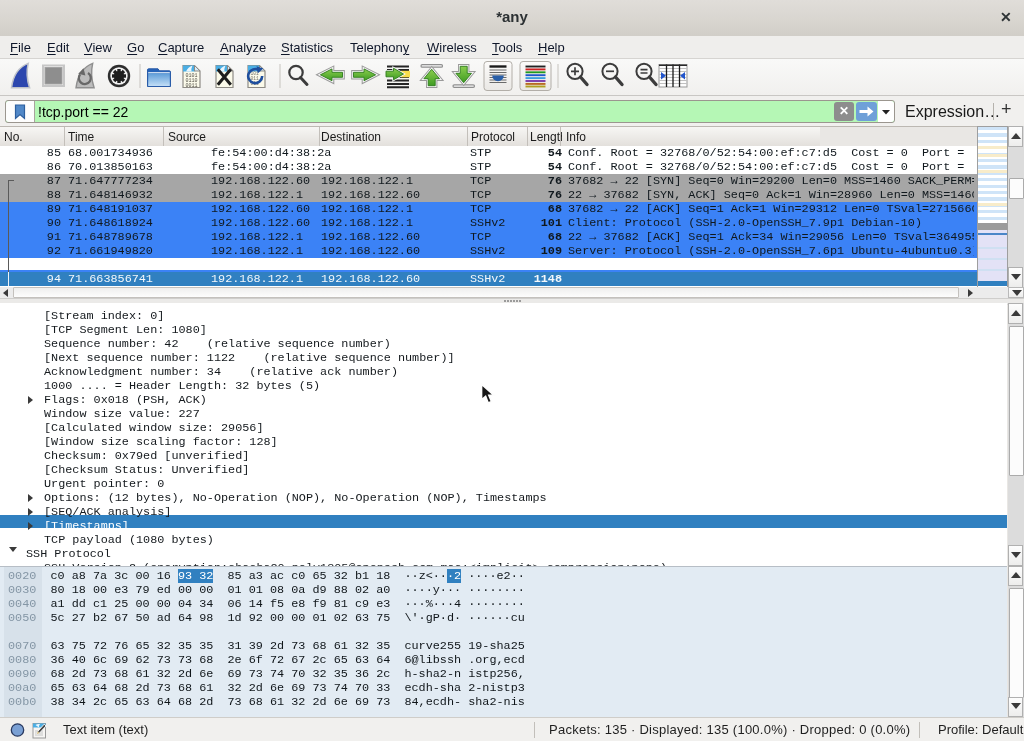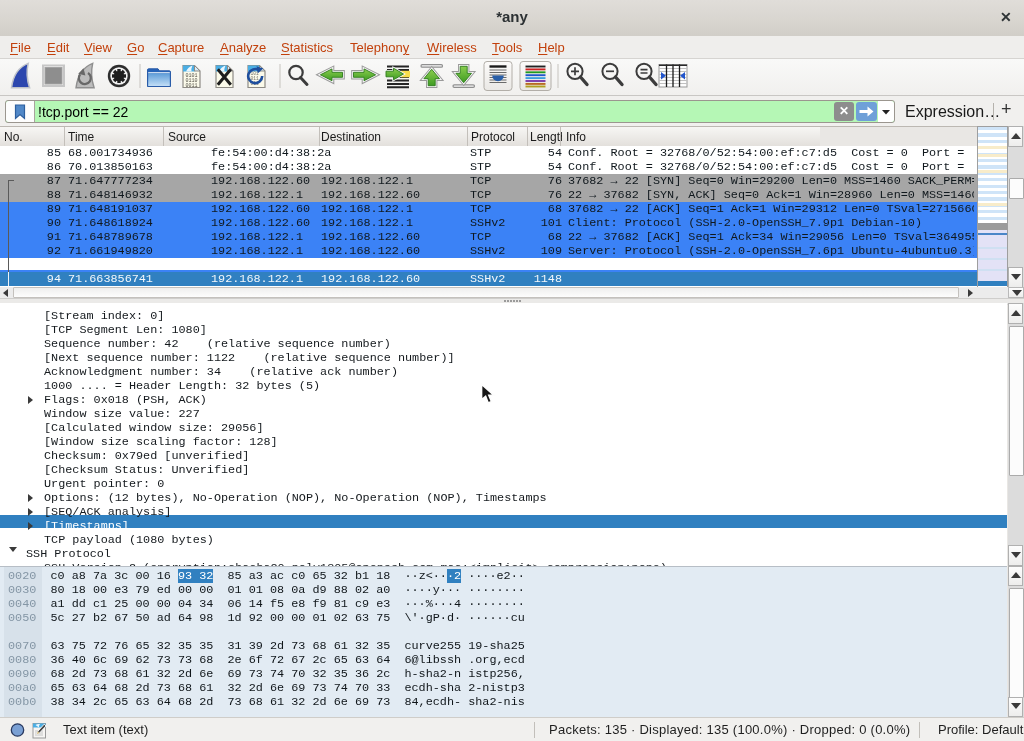--- a/index.html
+++ b/index.html
@@ -3,21 +3,21 @@
 <meta charset="utf-8">
 <style>
 html,body{margin:0;padding:0;}
 #app{position:relative;width:1024px;height:741px;background:#e9e7e4;font-family:"Liberation Sans",sans-serif;overflow:hidden;}
 .abs{position:absolute;}
 
 #titlebar{left:0;top:0;width:1024px;height:36px;background:linear-gradient(#e0ddd9,#d8d5cf 60%,#d1cec8);border-bottom:1px solid #a29e97;}
 #title{left:0;top:8px;width:1024px;text-align:center;font-size:15px;font-weight:bold;color:#2c3133;}
 #closex{left:1000px;top:9px;font-size:14px;font-weight:bold;color:#2e3436;}
 
-#menubar{left:0;top:36px;width:1024px;height:22px;background:#efeeec;font-size:13px;color:#c2410c;}
+#menubar{left:0;top:36px;width:1024px;height:22px;background:#efeeec;font-size:13px;color:#0f172a;}
 .mi{position:absolute;top:4px;}
 .mi u{text-decoration:underline;text-underline-offset:2px;}
 
 #toolbar{left:0;top:58px;width:1024px;height:38px;background:linear-gradient(#f9f9f8,#f1f0ee);border-top:1px solid #d6d4d1;border-bottom:1px solid #c9c7c4;box-sizing:border-box;}
 
 #filterbar{left:0;top:96px;width:1024px;height:31px;background:#f1f0ee;border-bottom:1px solid #bcb8b2;box-sizing:border-box;}
 #finput{position:absolute;left:5px;top:4px;width:888px;height:21px;border:1px solid #9b968f;border-radius:3px;background:#b5f7b5;}
 #fbook{position:absolute;left:0px;top:0px;width:28px;height:21px;background:#fdfdfd;border-right:1px solid #a8a49d;border-radius:3px 0 0 3px;}
 #ftext{position:absolute;left:32px;top:3px;font-size:14px;color:#000;}
 #fx{position:absolute;left:828px;top:1px;width:20px;height:19px;background:#8d8d8d;border-radius:3px;color:#fff;font-size:12px;font-weight:bold;text-align:center;line-height:19px;}
@@ -32,21 +32,21 @@
 .hsep{position:absolute;top:0;width:1px;height:19px;background:#c3bfba;}
 
 #plist{left:0;top:146px;width:978px;height:142px;background:#fff;font-family:"Liberation Mono",monospace;font-size:11.8px;color:#10181d;overflow:hidden;}
 .prow{position:absolute;left:0;width:978px;height:14px;line-height:14px;white-space:pre;}
 .prow span{position:absolute;top:0;}
 .cno{left:0;width:61px;text-align:right;}
 .ctime{left:68px;}
 .csrc{left:169px;margin-left:42px;}
 .cdst{left:321px;}
 .cpro{left:470px;}
-.clen{left:490px;width:72px;text-align:right;}
+.clen{left:490px;width:72px;text-align:right;font-weight:bold;}
 .cinf{left:568px;width:406px;overflow:hidden;}
 .rgray{background:#a6a6a6;}
 .rlav{background:#3b82f6;}
 .rsel{background:#3080c0;color:#f4f8fb;}
 
 .sbtrack{background:#dcdcdc;}
 .sbtn{position:absolute;left:0;width:15px;background:linear-gradient(#fdfdfd,#ededec);border:1px solid #b0b0b0;box-sizing:border-box;}
 .sbthumb{position:absolute;background:#fcfcfc;border:1px solid #ababab;border-radius:1px;}
 .arr{position:absolute;width:0;height:0;}
 .arrup{border-left:5px solid transparent;border-right:5px solid transparent;border-bottom:6px solid #3a3a3a;}

